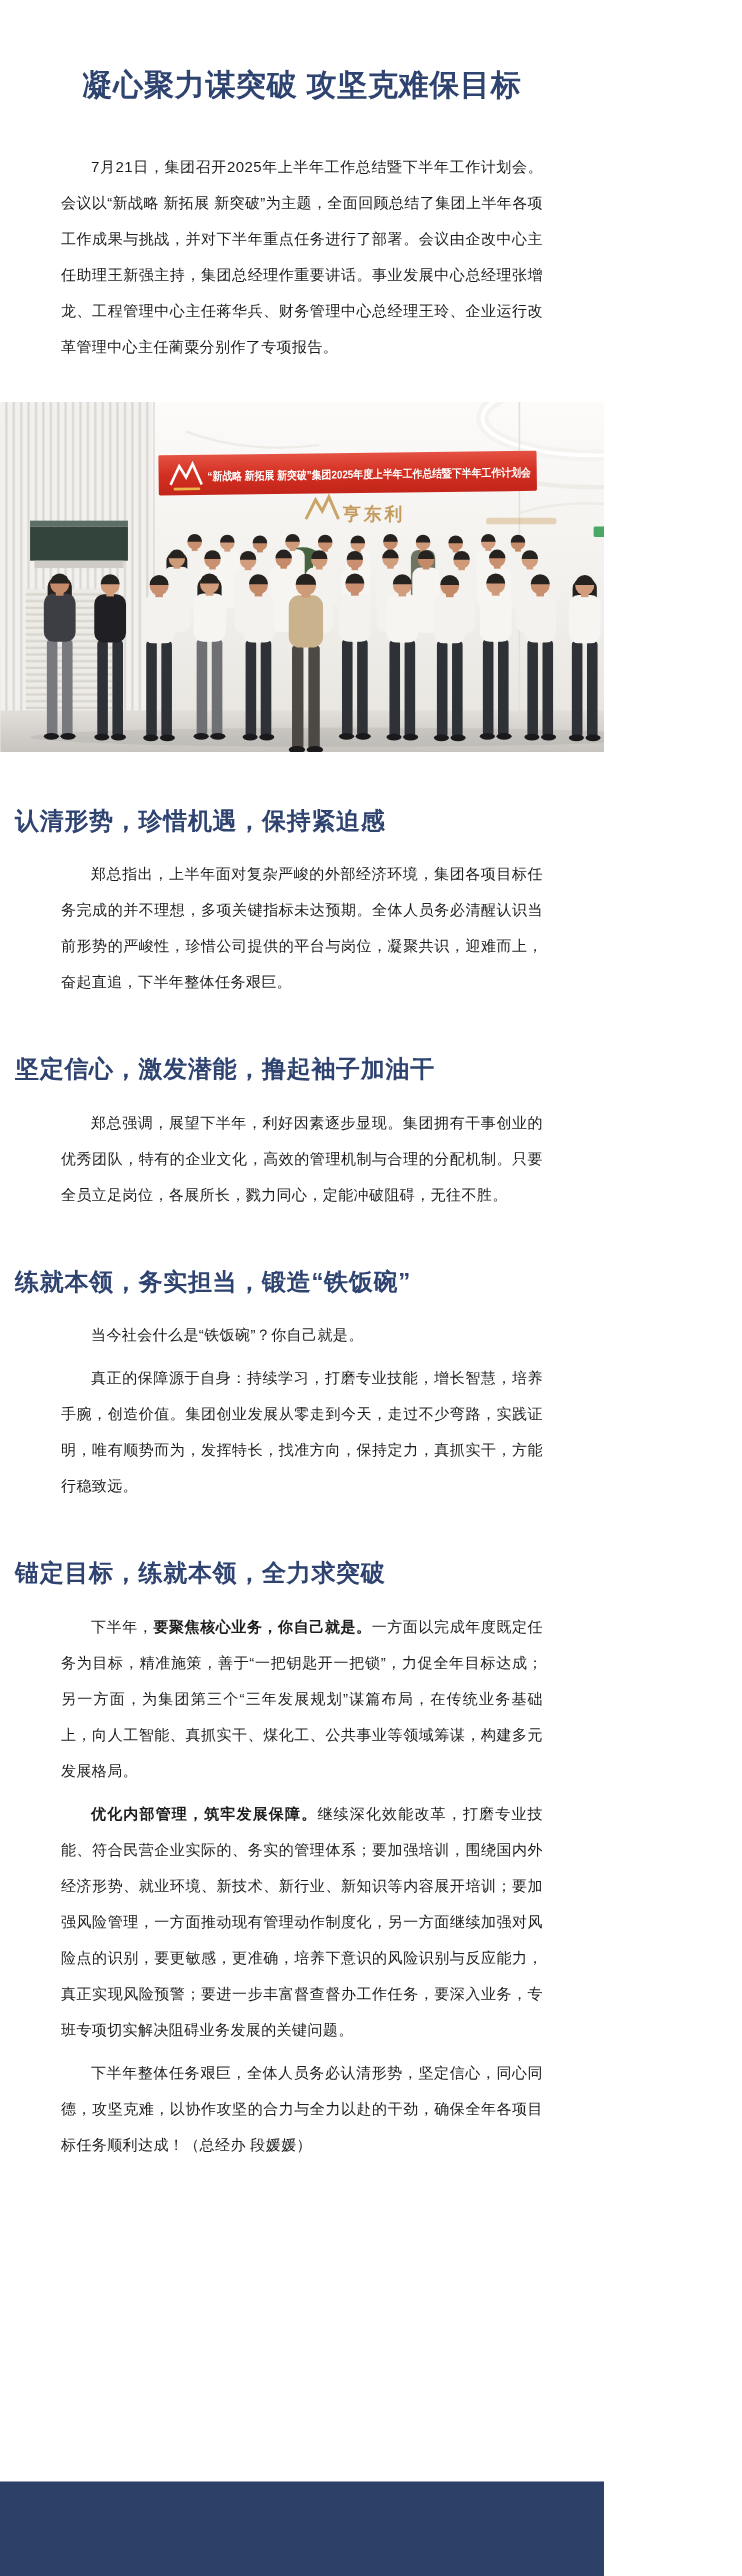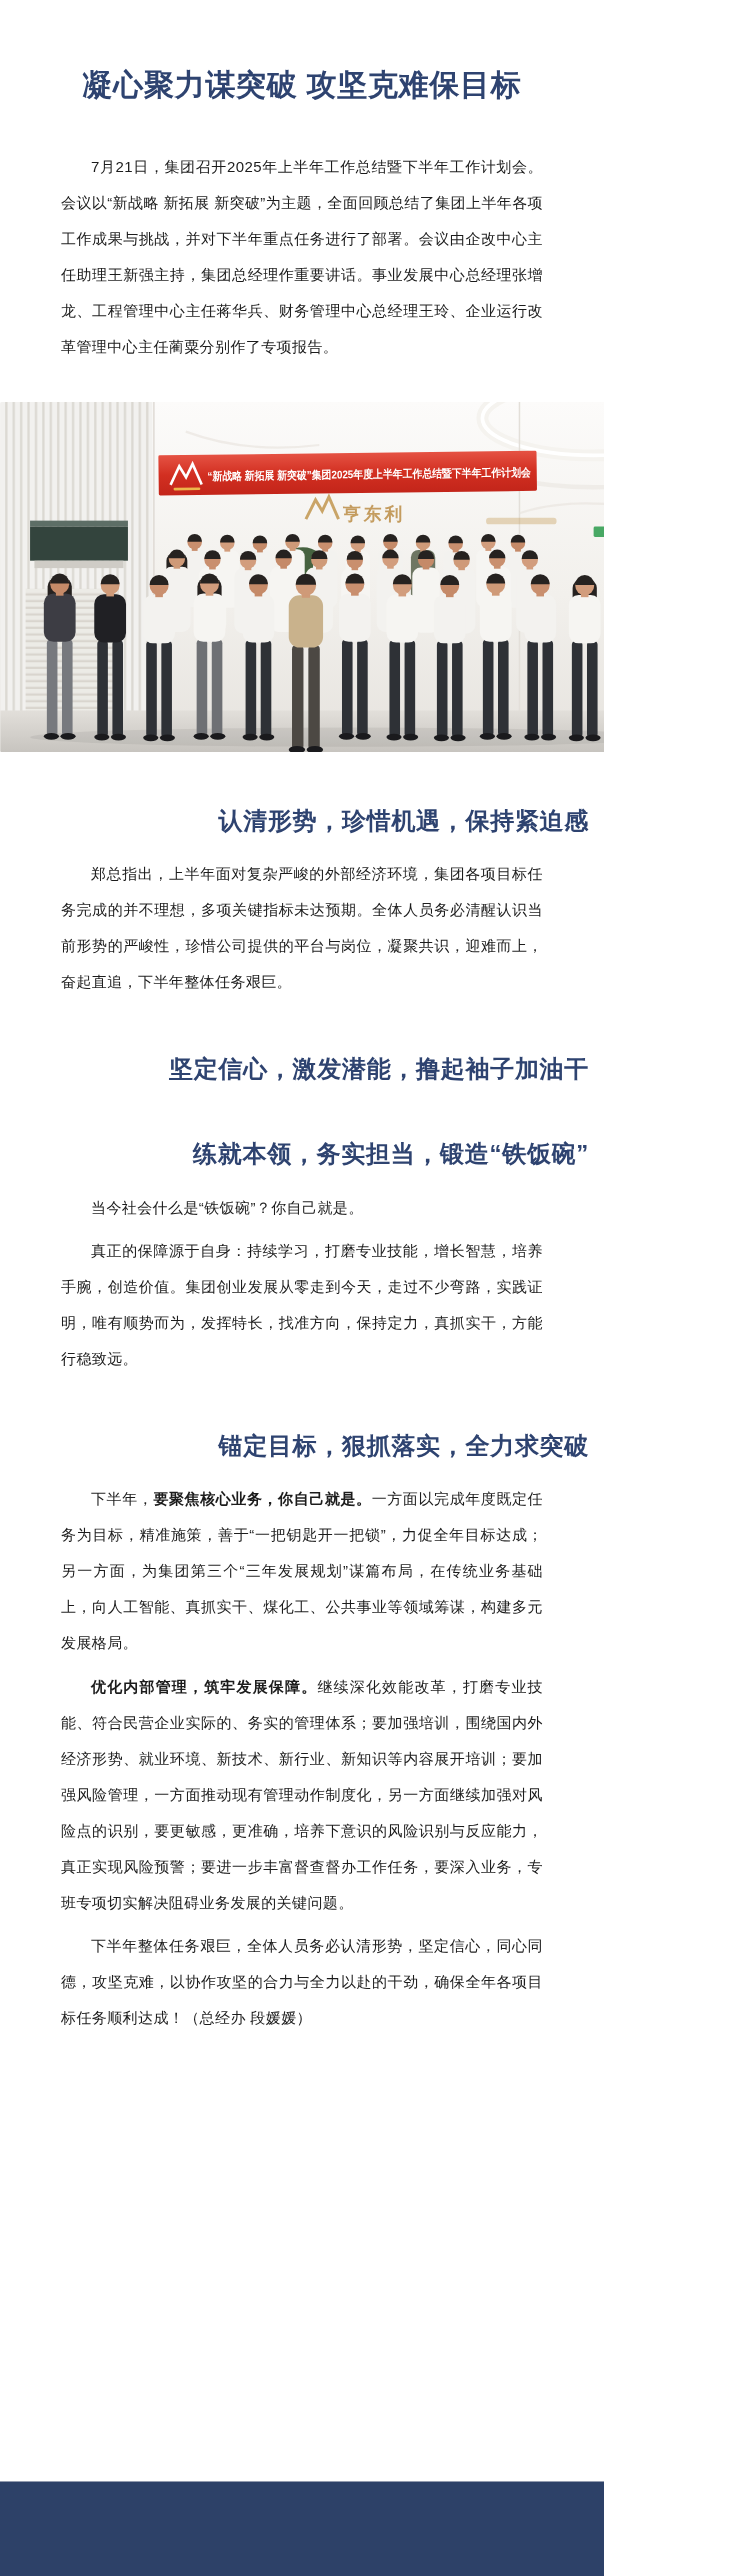--- a/index.html
+++ b/index.html
@@ -3,21 +3,21 @@
 <meta charset="utf-8">
 <style>
   html,body{margin:0;padding:0;background:#ffffff;}
   body{width:742px;font-family:"Liberation Sans","DejaVu Sans",sans-serif;color:#1c1c1c;}
   .page{position:relative;width:604px;height:2576px;background:#ffffff;overflow:hidden;}
   .title{font-size:30px;font-weight:700;color:#2e4370;text-align:center;margin:65px 15px 0;letter-spacing:0.7px;}
   .subtitle{font-size:20px;font-weight:700;color:#2e4370;text-align:center;margin:31px 15px 0;letter-spacing:0.7px;}
   .para{font-size:15px;line-height:36px;color:#1c1c1c;text-align:justify;margin:7.4px 61px 0;text-indent:2em;letter-spacing:0.4px;}
   .para b{font-weight:700;}
   .intro{margin-top:43px;}
-  .section-heading{font-size:24px;font-weight:700;color:#2e4370;text-align:right;margin:53px 15px 19.3px;letter-spacing:0.7px;}
+  .section-heading{font-size:24px;font-weight:700;color:#2e4370;text-align:left;margin:53px 15px 19.3px;letter-spacing:0.7px;}
   .photo-wrap{width:683px;height:350px;margin:37px auto 0;padding:0;display:block;}
   .photo-wrap svg{display:block;border-radius:1.5px;}
   .footer-bar{position:absolute;left:0;bottom:0;width:742px;height:94px;background:#2d4168;border-top:1.5px solid #939cb0;}
 </style>
 </head>
 <body>
 
 <div class="page">
 
   <h1 class="title">凝心聚力谋突破 攻坚克难保目标</h1>
@@ -354,25 +354,26 @@
             <path d="M-12.4,-7 a12.4,12.4 0 0 1 24.8,0 l0,1 l-24.8,0 z" fill="#262220"></path>
           </g>
         </g>
     </svg>
   </figure>
 
   <h3 class="section-heading">认清形势，珍惜机遇，保持紧迫感</h3>
   <p class="para">郑总指出，上半年面对复杂严峻的外部经济环境，集团各项目标任务完成的并不理想，多项关键指标未达预期。全体人员务必清醒认识当前形势的严峻性，珍惜公司提供的平台与岗位，凝聚共识，迎难而上，奋起直追，下半年整体任务艰巨。</p>
 
   <h3 class="section-heading">坚定信心，激发潜能，撸起袖子加油干</h3>
+  <p class="para">郑总强调，展望下半年，利好因素逐步显现。集团拥有干事创业的优秀团队，特有的企业文化，高效的管理机制与合理的分配机制。只要全员立足岗位，各展所长，戮力同心，定能冲破阻碍，无往不胜。</p>
 
   <h3 class="section-heading">练就本领，务实担当，锻造“铁饭碗”</h3>
   <p class="para">当今社会什么是“铁饭碗”？你自己就是。</p>
   <p class="para">真正的保障源于自身：持续学习，打磨专业技能，增长智慧，培养手腕，创造价值。集团创业发展从零走到今天，走过不少弯路，实践证明，唯有顺势而为，发挥特长，找准方向，保持定力，真抓实干，方能行稳致远。</p>
 
-  <h3 class="section-heading">锚定目标，狠抓落实，全力求突破</h3>
+  <h3 class="section-heading">锚定目标，练就本领，全力求突破</h3>
   <p class="para"><span>下半年，</span><b>要聚焦核心业务，你自己就是。</b><span>一方面以完成年度既定任务为目标，精准施策，善于“一把钥匙开一把锁”，力促全年目标达成；另一方面，为集团第三个“三年发展规划”谋篇布局，在传统业务基础上，向人工智能、真抓实干、煤化工、公共事业等领域筹谋，构建多元发展格局。</span></p>
   <p class="para"><b>优化内部管理，筑牢发展保障。</b><span>继续深化效能改革，打磨专业技能、符合民营企业实际的、务实的管理体系；要加强培训，围绕国内外经济形势、就业环境、新技术、新行业、新知识等内容展开培训；要加强风险管理，一方面推动现有管理动作制度化，另一方面继续加强对风险点的识别，要更敏感，更准确，培养下意识的风险识别与反应能力，真正实现风险预警；要进一步丰富督查督办工作任务，要深入业务，专班专项切实解决阻碍业务发展的关键问题。</span></p>
   <p class="para">下半年整体任务艰巨，全体人员务必认清形势，坚定信心，同心同德，攻坚克难，以协作攻坚的合力与全力以赴的干劲，确保全年各项目标任务顺利达成！（总经办 段媛媛）</p>
 
   <div class="footer-bar"></div>
 </div>
 
 
 </body></html>

